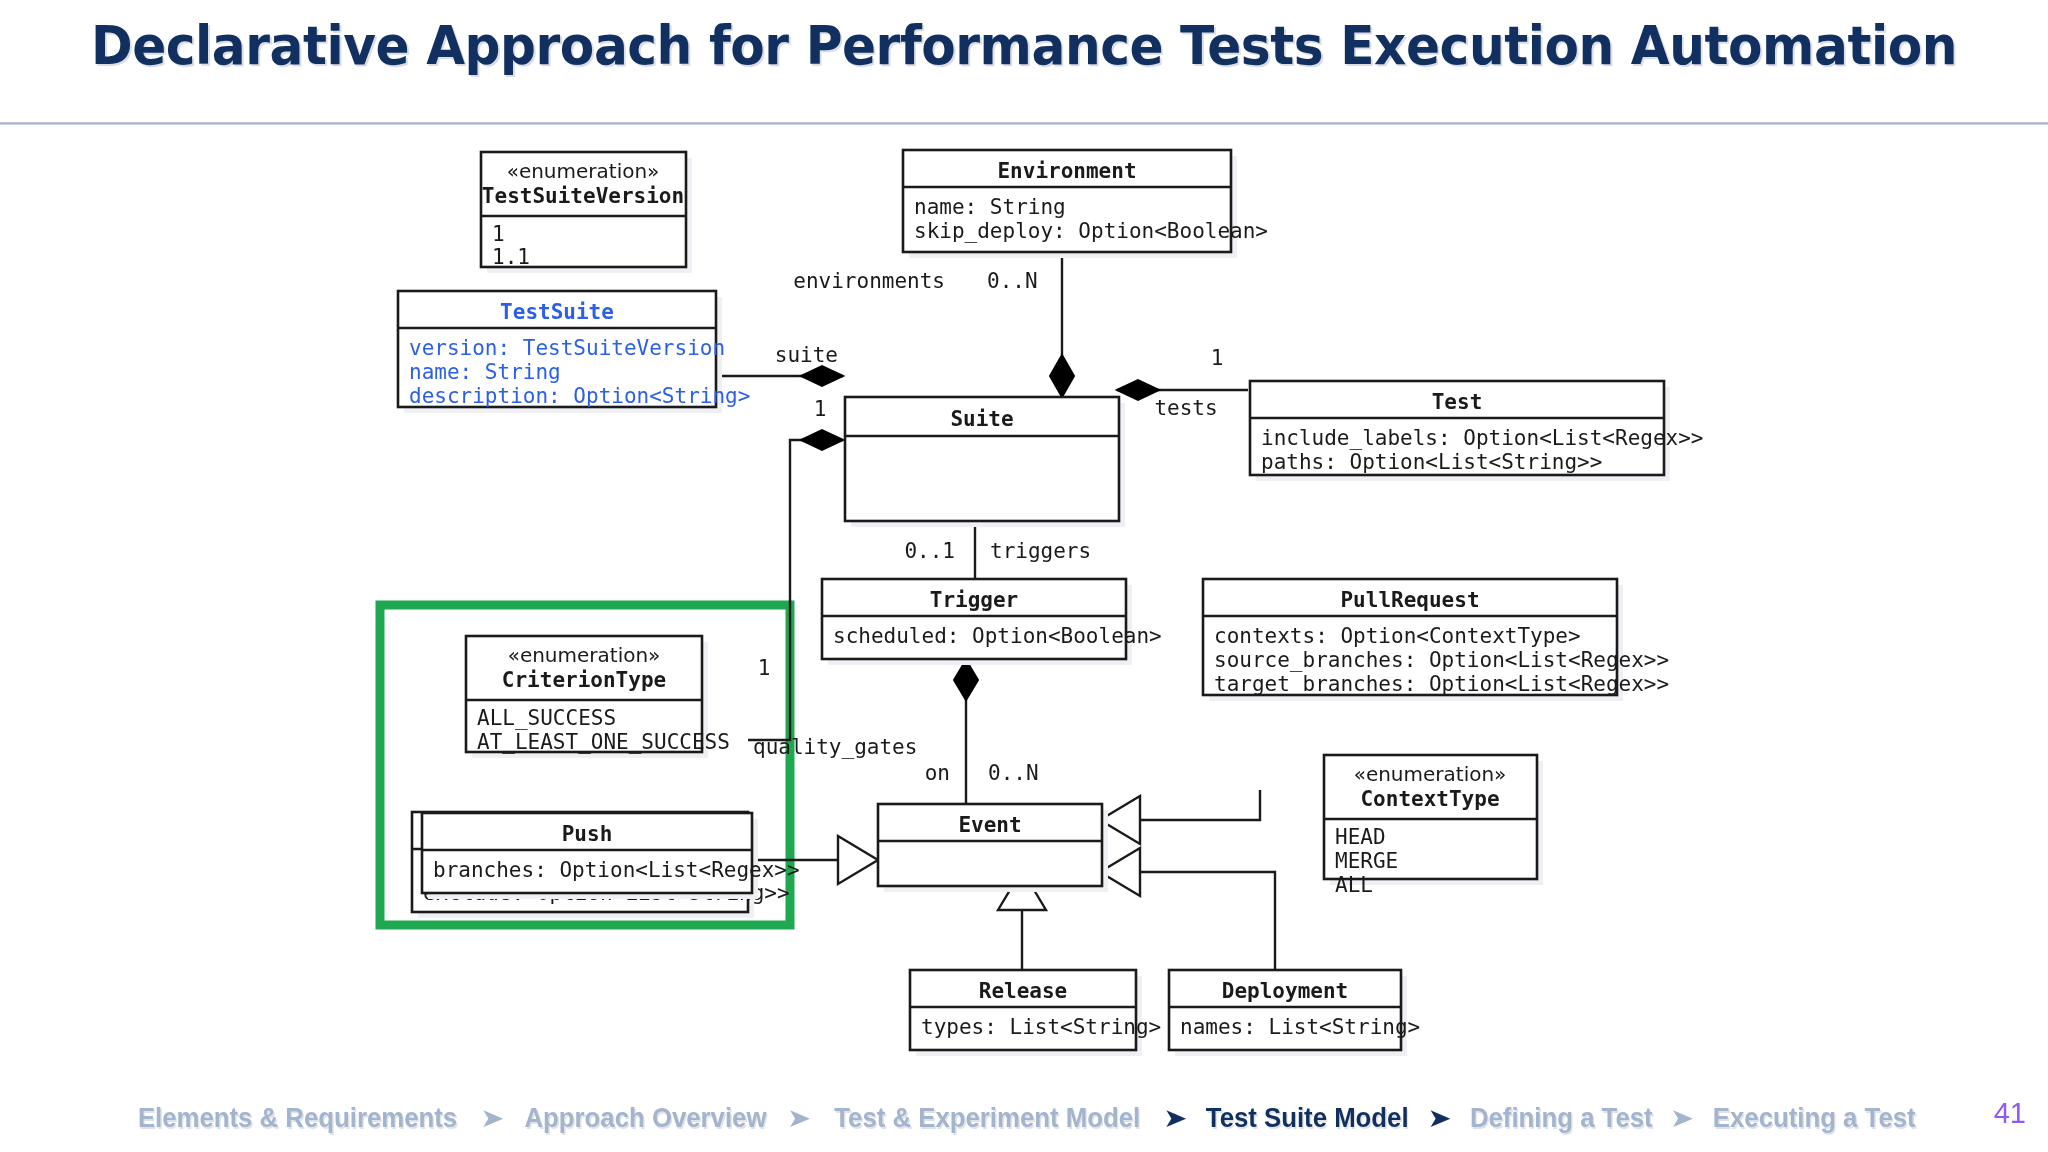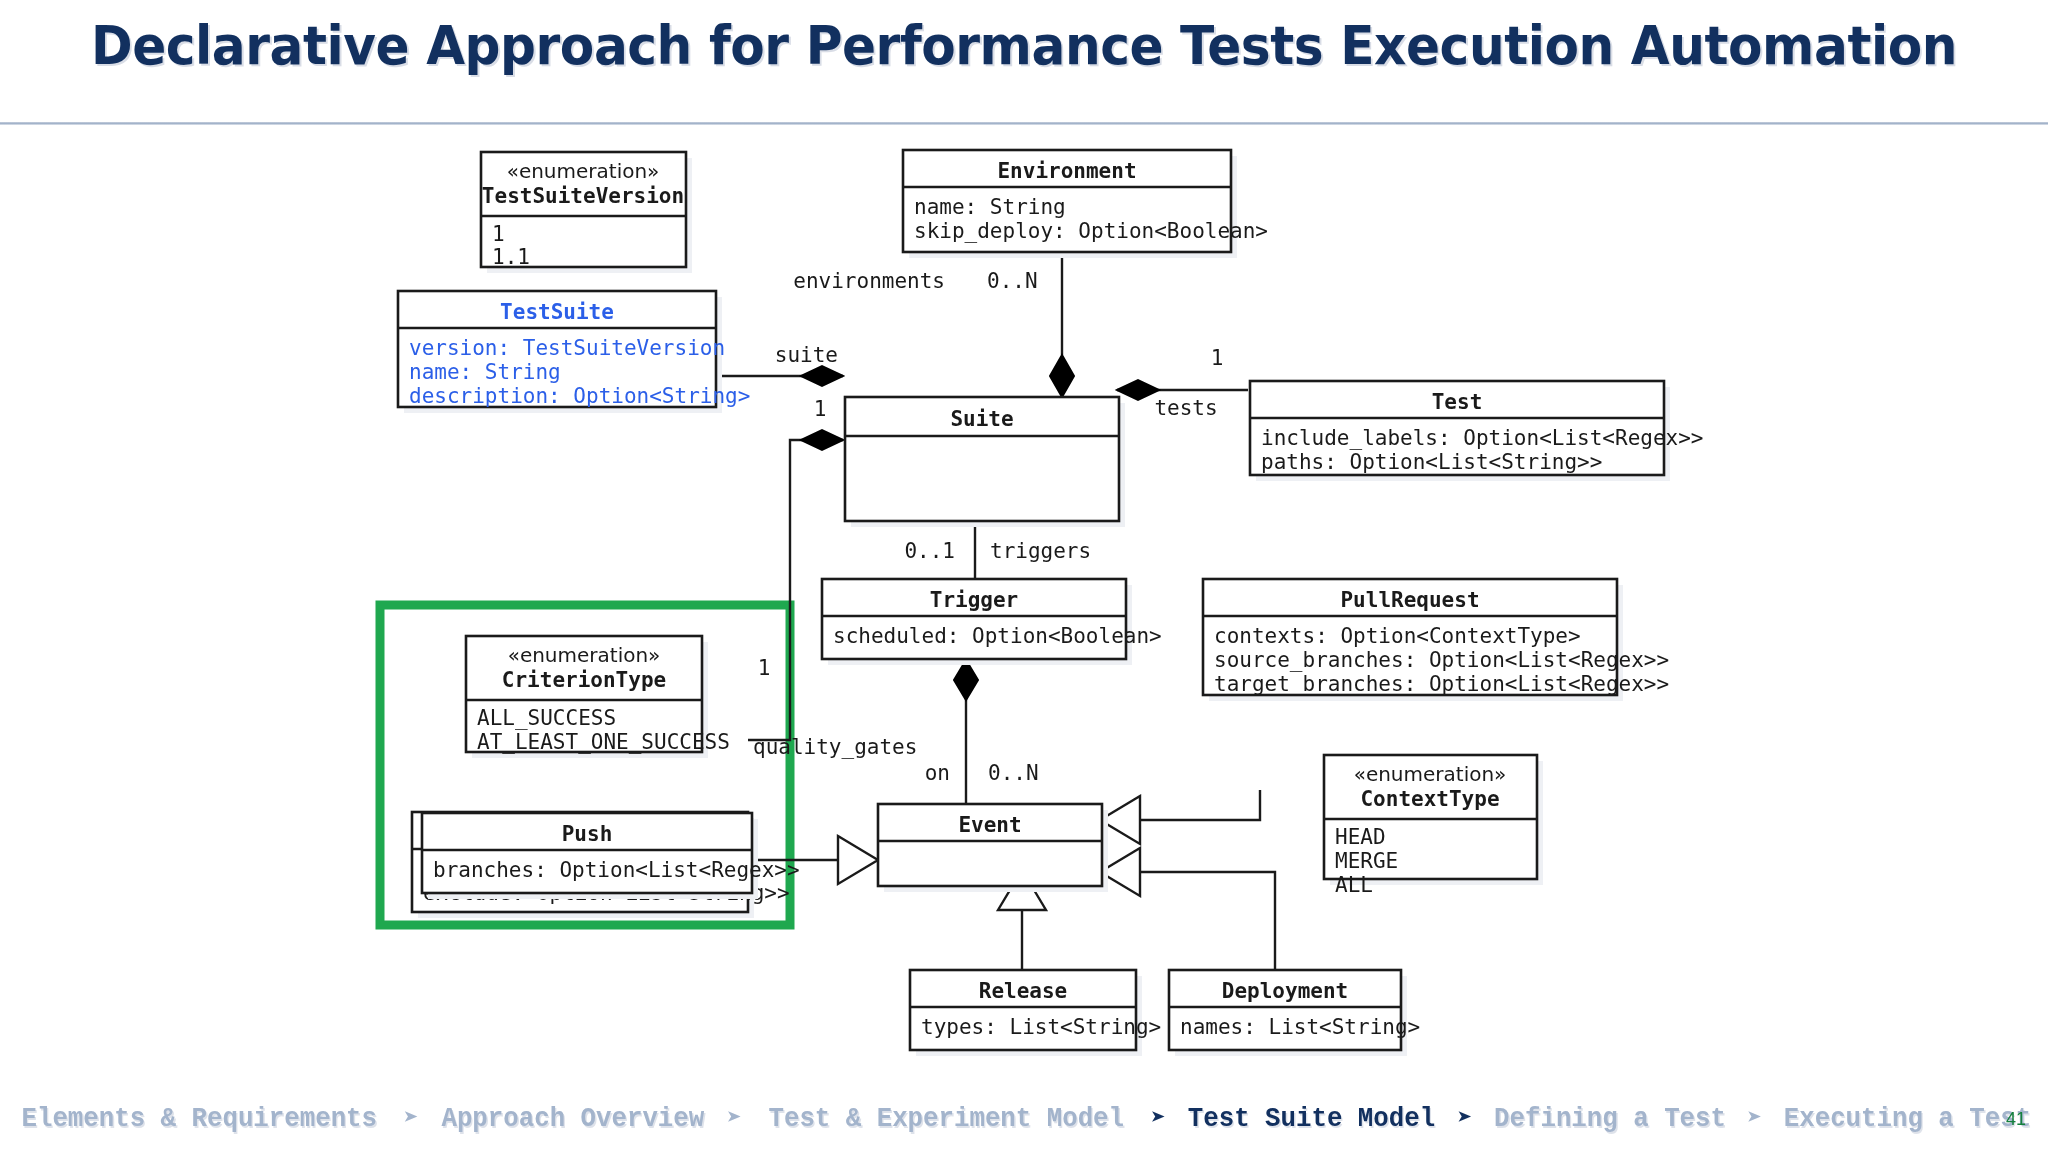--- a/index.html
+++ b/index.html
@@ -45,21 +45,21 @@
 
   
   #footer-nav {
     position: absolute;
     left: 0; bottom: 18px;
     width: 2048px;
     display: flex;
     align-items: center;
     justify-content: center;
     gap: 0px;
-    font-family: Liberation Mono, monospace;
+    font-family: Liberation Sans, sans-serif;
     font-weight: bold;
     font-size: 28px;
     white-space: nowrap;
   }
   .crumb {
     color: #a3b4cc;
     transform: scaleX(0.92);
     text-shadow: 1.5px 1.5px 0 rgba(190,198,214,0.5);
     padding: 0 2px;
   }
@@ -67,23 +67,23 @@
   .crumb-sep {
     color: #a3b4cc;
     font-size: 26px;
     padding: 0 9px;
     transform: scaleY(0.9);
   }
   .crumb-sep.active { color: #12305f; }
   #page-number {
     position: absolute;
     right: 22px; bottom: 22px;
-    color: #15803d;
+    color: #8b5cf6;
     font-family: "Liberation Sans", sans-serif;
-    font-size: 18px;
+    font-size: 29px;
   }
 </style>
 </head>
 <body>
 
 <div id="slide-title">Declarative Approach for Performance Tests Execution Automation</div>
 <div id="title-rule"></div>
 
 <div id="diagram-canvas">
 <svg width="2048" height="950" viewBox="0 0 2048 950" xmlns="http://www.w3.org/2000/svg">

